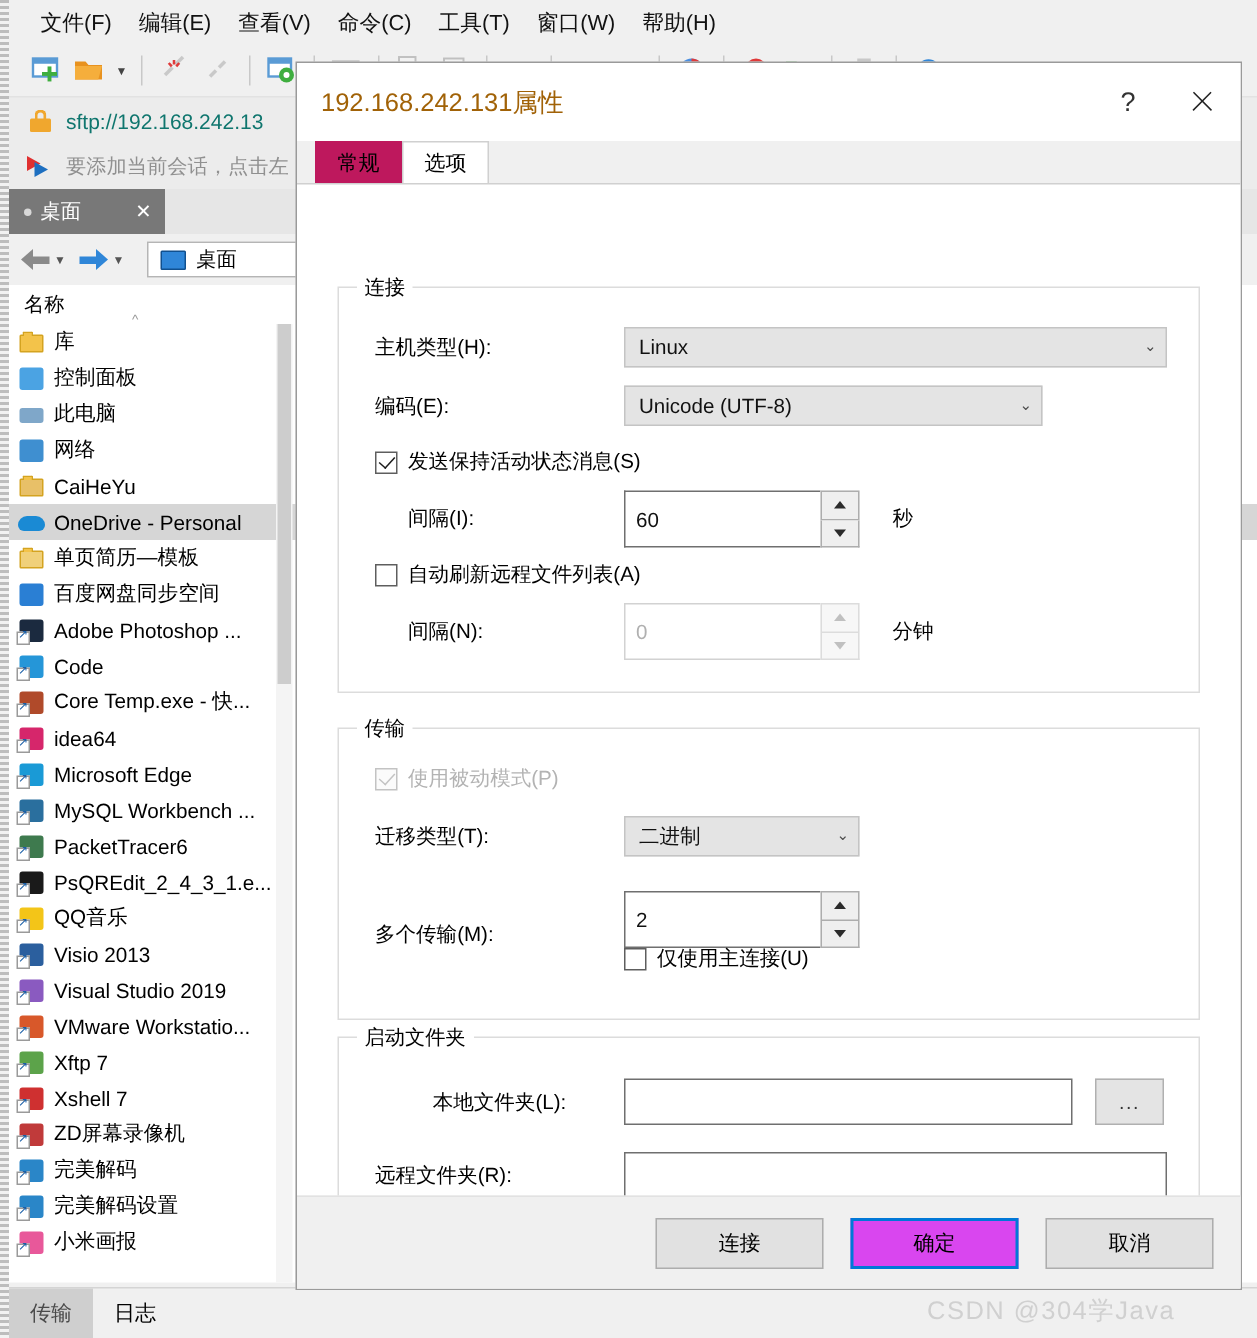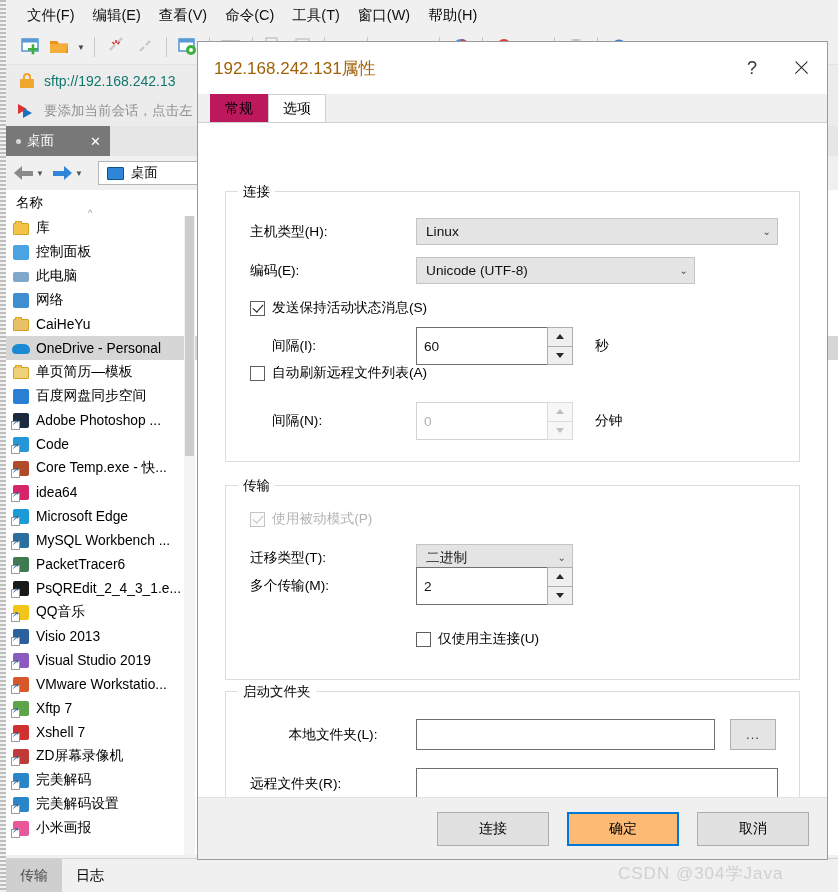--- a/index.html
+++ b/index.html
@@ -253,21 +253,21 @@
   
   .dlg-footer{
     position:absolute;left:0;bottom:0;width:629px;height:62px;background:#f0f0f0;
     display:flex;align-items:center;justify-content:flex-end;padding-right:18px;
     box-sizing:border-box;gap:18px;border-top:1px solid #e2e2e2;
   }
   .btn{
     width:112px;height:34px;background:#e1e1e1;border:1px solid #adadad;box-sizing:border-box;
     display:flex;align-items:center;justify-content:center;font-size:14px;color:#000;cursor:default;
   }
-  .btn.default{border:2px solid #0078d7;background:#fdba74;}
+  .btn.default{border:2px solid #0078d7;background:#d946ef;}
 
   .watermark{
     position:absolute;left:618px;top:862px;font-size:17px;color:#d0d0d0;
     letter-spacing:1px;z-index:20;pointer-events:none;white-space:nowrap;
   }
 </style>
 </head>
 <body>
 
 <div class="app">
@@ -698,21 +698,21 @@
                   <span class="tri-up"></span>
                 </span>
               <span class="sb">
                   <span class="tri-dn"></span>
                 </span>
             </span>
           </span>
           <span class="lbl" style="margin-left:22px;">秒</span>
         </div>
 
-        <div class="row" style="left:24px;top:172px;">
+        <div class="row" style="left:24px;top:182px;">
           <span class="cb">
             <span class="cbbox"></span>
             <span class="lbl">自动刷新远程文件列表(A)</span>
           </span>
         </div>
 
         <div class="row" style="left:0;top:210px;width:575px;">
           <span class="lbl" style="width:190px;padding-left:46px;box-sizing:border-box;">间隔(N):</span>
           <span class="spin disabled" style="width:157px;">
             <span class="field">0</span>
@@ -740,21 +740,21 @@
         </div>
 
         <div class="row" style="left:0;top:58px;width:575px;">
           <span class="lbl" style="width:190px;padding-left:24px;box-sizing:border-box;">迁移类型(T):</span>
           <span class="combo" style="width:157px;">
             <span class="val">二进制</span>
             <span class="cv">⌄</span>
           </span>
         </div>
 
-        <div class="row" style="left:0;top:81px;width:575px;">
+        <div class="row" style="left:0;top:108px;width:575px;align-items:flex-end;">
           <span class="lbl" style="width:190px;padding-left:24px;box-sizing:border-box;">多个传输(M):</span>
           <span class="spin" style="width:157px;">
             <span class="field">2</span>
             <span class="btns">
               <span class="sb">
                   <span class="tri-up"></span>
                 </span>
               <span class="sb">
                   <span class="tri-dn"></span>
                 </span>

